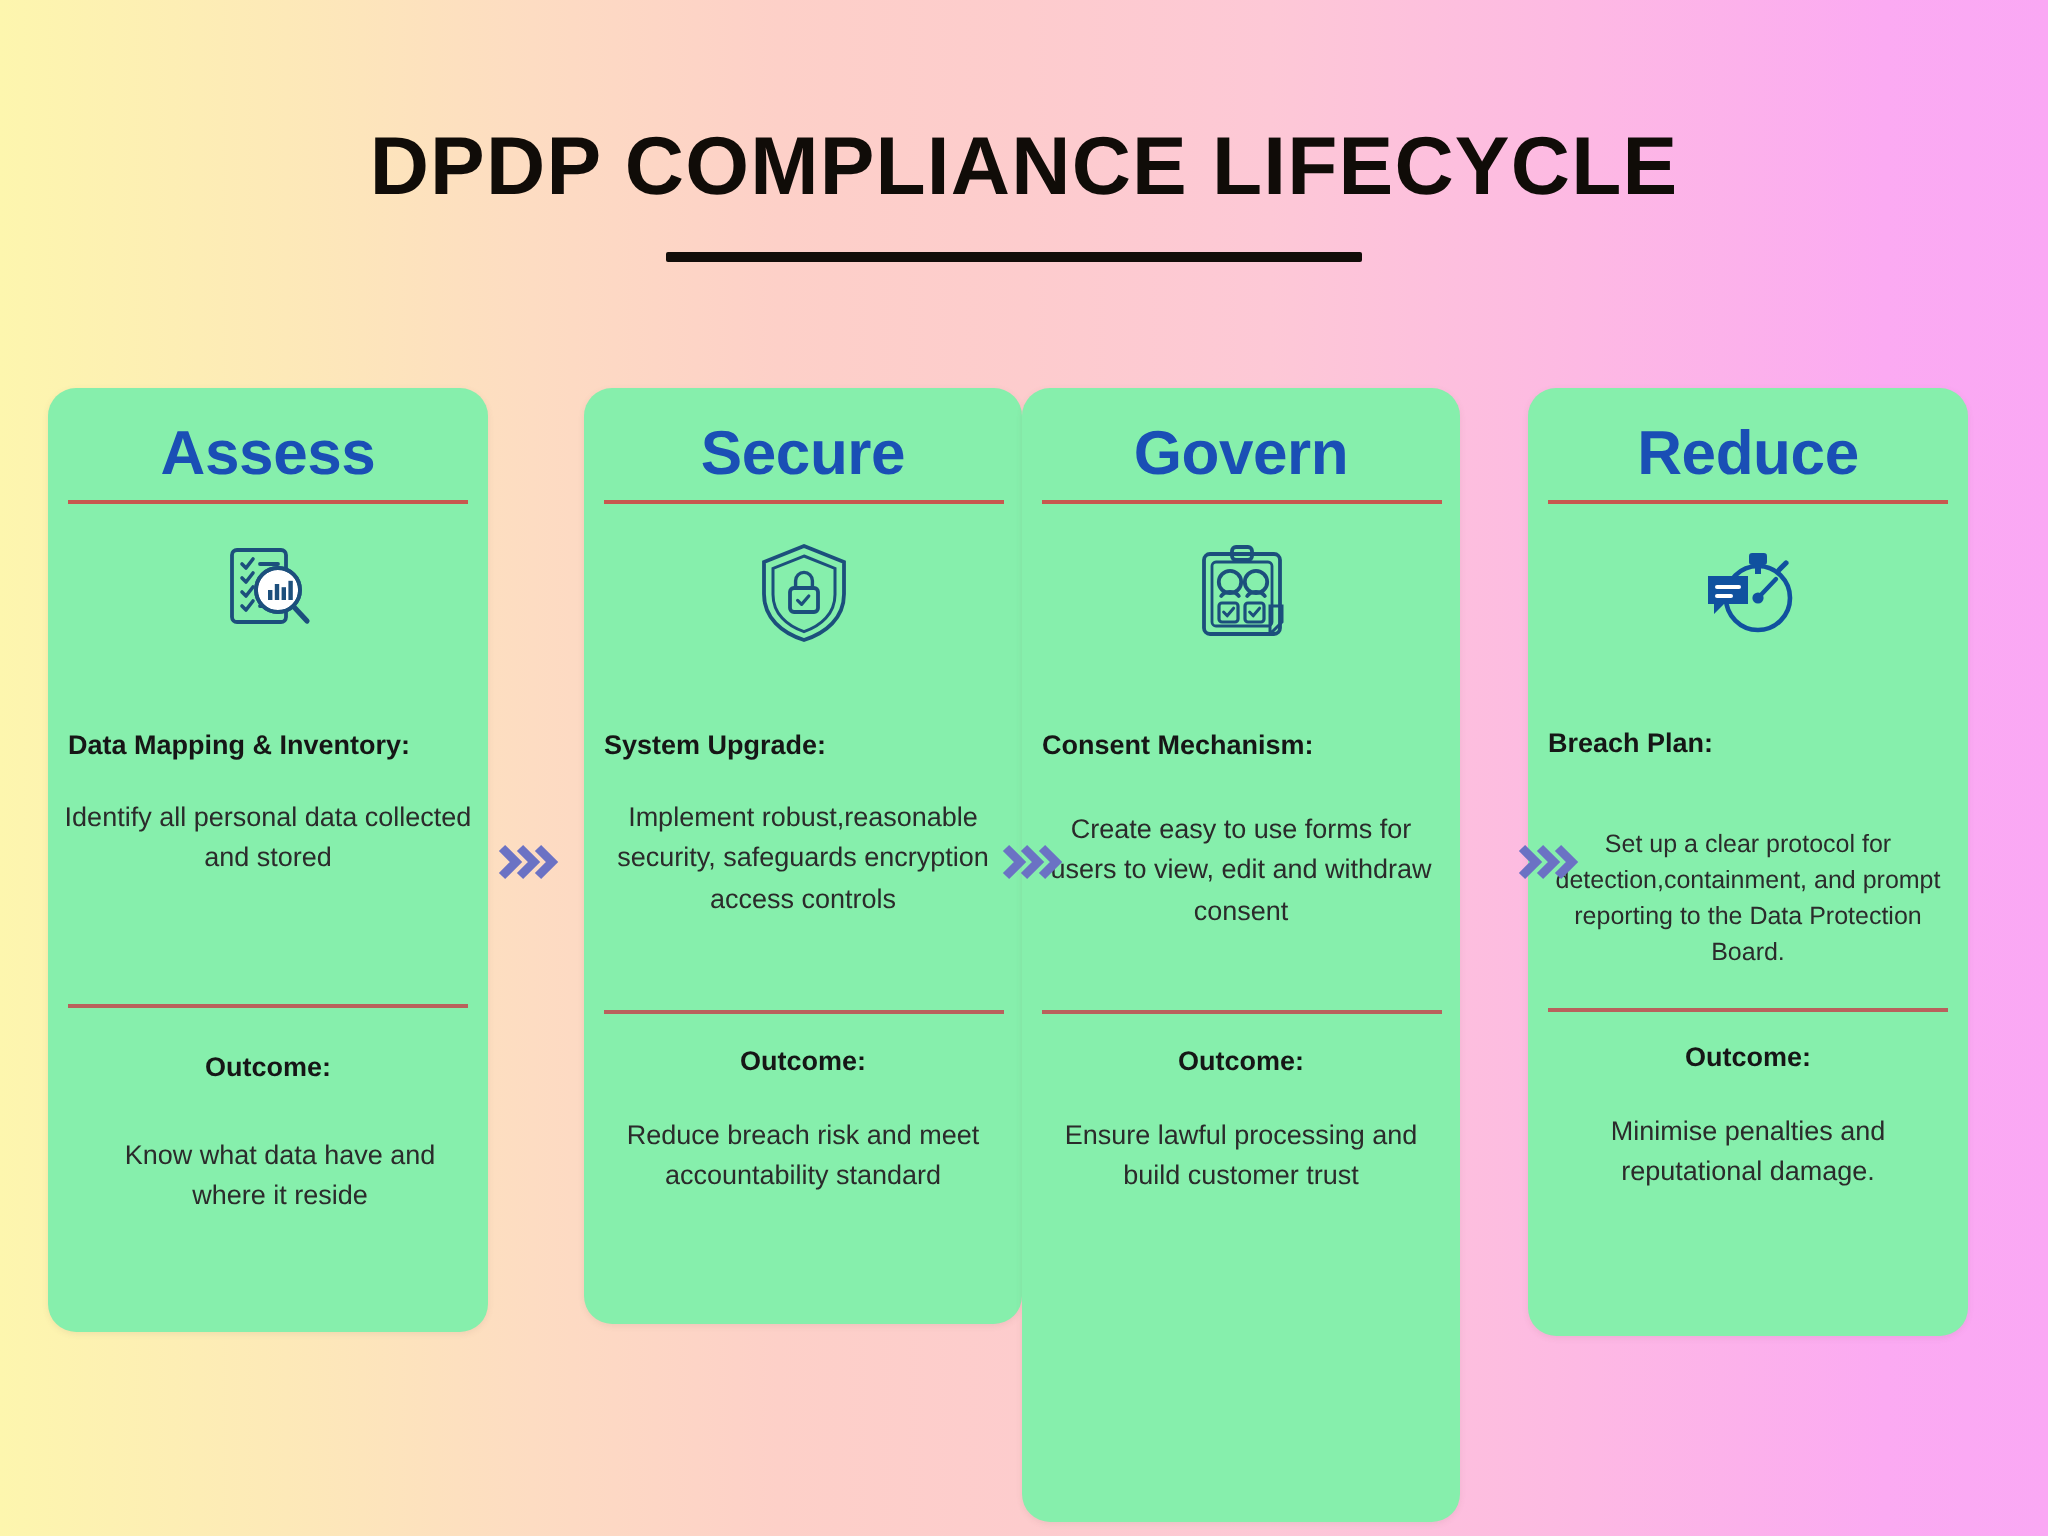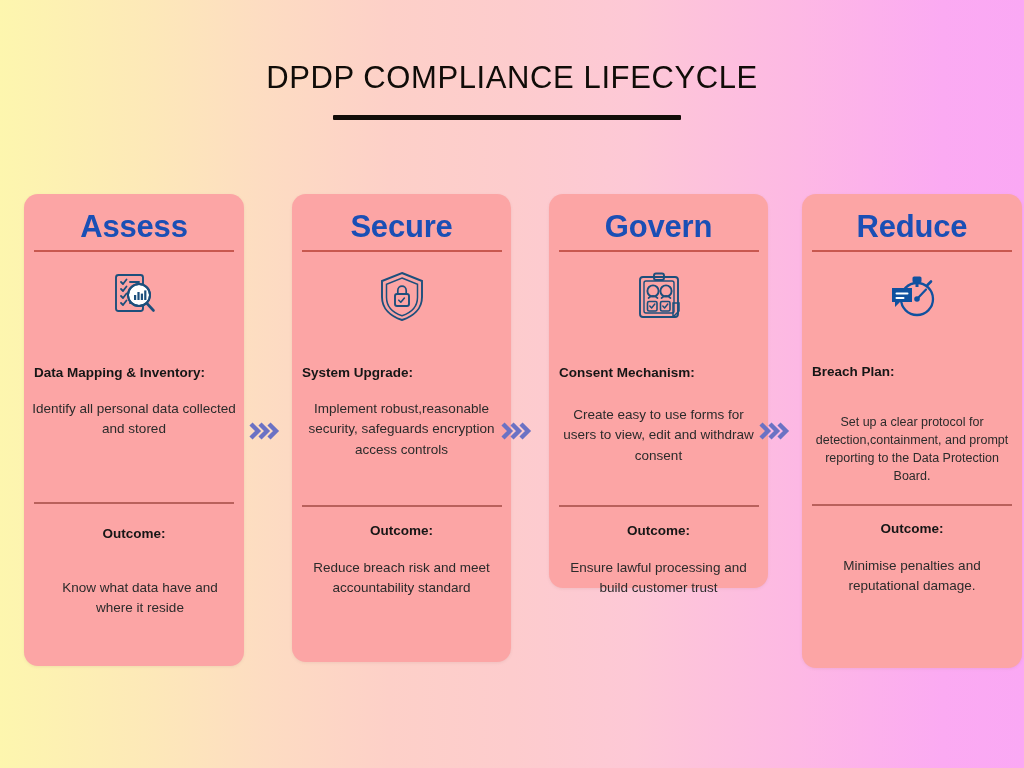--- a/index.html
+++ b/index.html
@@ -28,22 +28,22 @@
   
   .title-block {
     position: absolute;
     top: 60px;
     left: 0;
     width: 1024px;
     text-align: center;
   }
   .title {
     font-family: "Liberation Sans", sans-serif;
-    font-size: 31px;
-    font-weight: normal;
+    font-size: 41px;
+    font-weight: bold;
     letter-spacing: 0.6px;
     color: #100c08;
   }
   .title-rule {
     width: 348px;
     height: 5px;
     background: #120d09;
     margin: 19px auto 0 auto;
     margin-left: 333px;
     border-radius: 1px;
@@ -54,33 +54,33 @@
     position: absolute;
     top: 194px;
     left: 0;
     width: 1024px;
     height: 472px;
     display: flex;
     align-items: flex-start;
   }
 
   .card {
-    background: #fca5a5;
+    background: #86efac;
     border-radius: 14px;
     position: relative;
     display: flex;
     flex-direction: column;
     align-items: center;
     padding: 12px 14px 0 14px;
     box-shadow: 0 1px 3px rgba(120, 80, 80, 0.10);
   }
 
   .card-1 { width: 220px; height: 472px; margin-left: 24px; }
   .card-2 { width: 219px; height: 468px; margin-left: 48px; }
-  .card-3 { width: 219px; height: 394px; margin-left: 38px; }
+  .card-3 { width: 219px; height: 567px; }
   .card-4 { width: 220px; height: 474px; margin-left: 34px; }
 
   .card-heading {
     font-size: 31px;
     font-weight: bold;
     color: #1a4fb5;
     line-height: 1.08;
     letter-spacing: -0.2px;
     margin-top: 4px;
   }
@@ -139,21 +139,21 @@
   .card .step-title  { position: absolute; left: 10px; right: 10px; }
   .card .step-desc   { position: absolute; left: 8px;  right: 8px;  }
   .card .outcome-rule{ position: absolute; left: 10px; }
   .card .outcome-label{ position: absolute; left: 10px; right: 10px; text-align: center; }
   .card .outcome-text{ position: absolute; left: 8px;  right: 8px;  }
 
   .card-1 .step-title  { top: 171px; }
   .card-1 .step-desc   { top: 205px; }
   .card-1 .outcome-rule{ top: 308px; }
   .card-1 .outcome-label{ top: 332px; }
-  .card-1 .outcome-text{ top: 384px; margin-left: 12px; }
+  .card-1 .outcome-text{ top: 374px; margin-left: 12px; }
 
   .card-2 .step-title  { top: 171px; }
   .card-2 .step-desc   { top: 205px; }
   .card-2 .outcome-rule{ top: 311px; }
   .card-2 .outcome-label{ top: 329px; }
   .card-2 .outcome-text{ top: 364px; }
 
   .card-3 .step-title  { top: 171px; }
   .card-3 .step-desc   { top: 211px; }
   .card-3 .outcome-rule{ top: 311px; }

